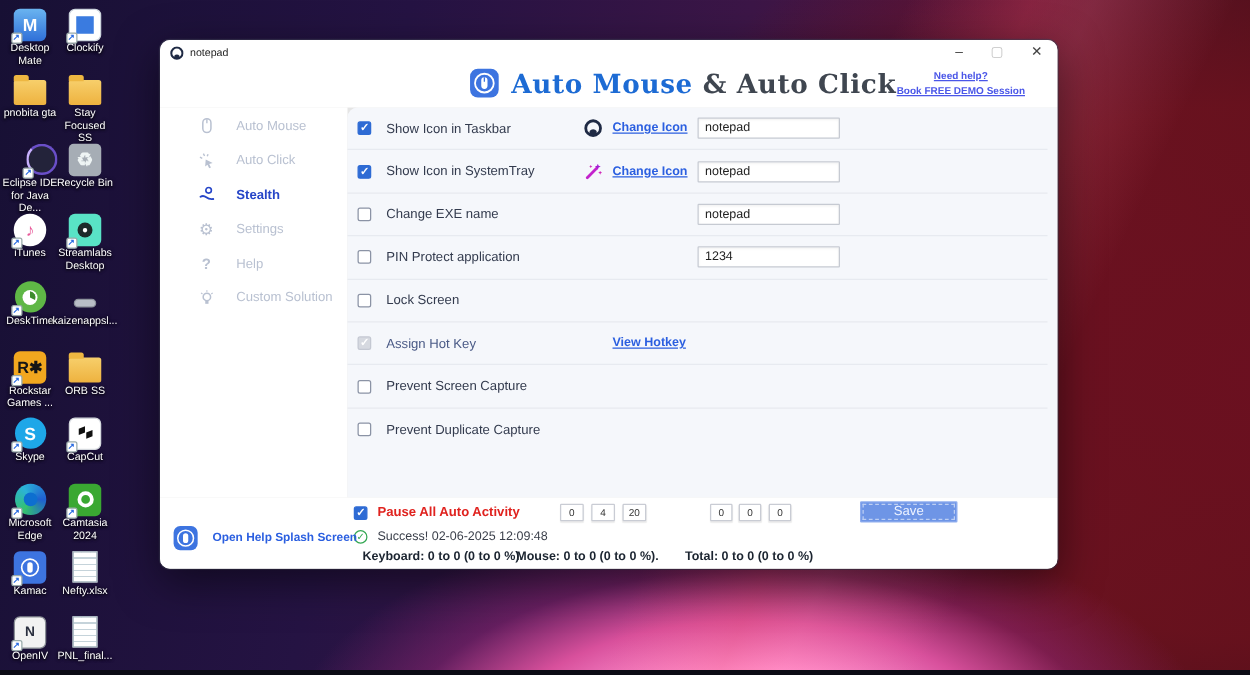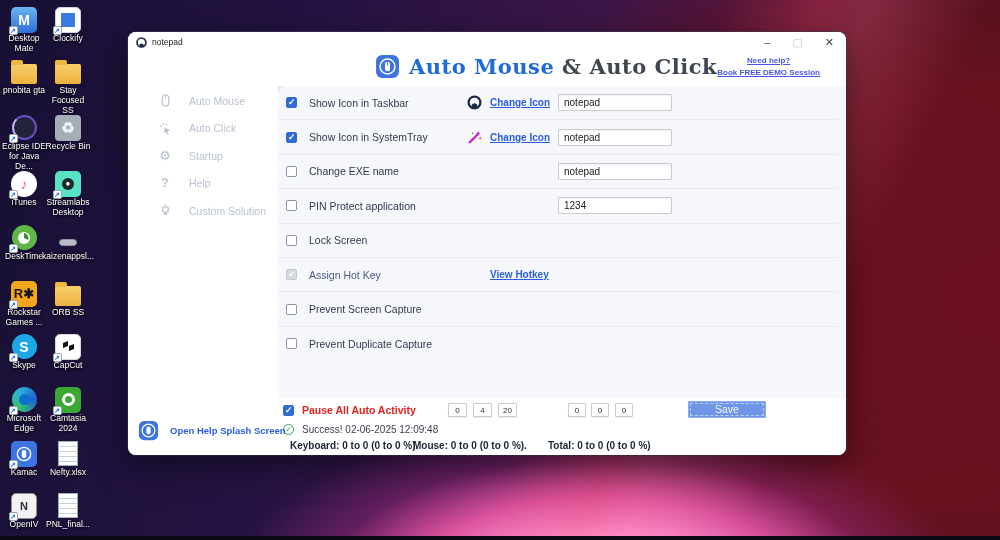--- a/index.html
+++ b/index.html
@@ -113,21 +113,21 @@
         <div class="folder"></div>
       </div>
       <div class="dlabel">pnobita gta</div>
     </div>
     <div class="dicon" style="left: 45px; top: 58px;">
       <div class="dart">
         <div class="folder"></div>
       </div>
       <div class="dlabel">Stay Focused SS</div>
     </div>
-    <div class="dicon" style="left: 1px; top: 114px;">
+    <div class="dicon" style="left: 1px; top: 114px; align-items: flex-end;">
       <div class="dart">
         <div class="circ" style="width:25px;height:25px;background:#23233a;border:2px solid #6a4fc8;border-left-color:#c8b0ff"></div>
         <span class="shortcut-arrow">↗</span>
       </div>
       <div class="dlabel">Eclipse IDE for Java De...</div>
     </div>
     <div class="dicon" style="left: 45px; top: 114px;">
       <div class="dart">
         <div class="sq" style="background:#a6adb5;border-radius:4px;color:#eef4f4;font-size:15px">♻</div>
       </div>
@@ -295,25 +295,34 @@
           <span class="side-ico">
             <svg width="13" height="13" viewBox="0 0 14 14">
               <path d="M6 6 L12 9 L9 10 L10.5 13 L9 13.5 L7.5 10.5 L5.5 12 Z" fill="currentColor"></path>
               <line x1="4" y1="1" x2="5" y2="3" stroke="currentColor" stroke-width="1.2"></line>
               <line x1="1" y1="4" x2="3" y2="5" stroke="currentColor" stroke-width="1.2"></line>
               <line x1="8" y1="1.5" x2="7.3" y2="3.3" stroke="currentColor" stroke-width="1.2"></line>
             </svg>
           </span>
           <span class="side-label">Auto Click</span>
         </div>
+        <div class="side-item active">
+          <span class="side-ico">
+            <svg width="13" height="13" viewBox="0 0 14 14">
+              <circle cx="8.5" cy="3.5" r="2.4" fill="none" stroke="currentColor" stroke-width="1.4"></circle>
+              <path d="M1.5 9 Q4 7.5 6.5 9.5 T12.5 11" fill="none" stroke="currentColor" stroke-width="1.6" stroke-linecap="round"></path>
+            </svg>
+          </span>
+          <span class="side-label">Stealth</span>
+        </div>
         <div class="side-item">
           <span class="side-ico">
             <span style="font-size:13px">⚙</span>
           </span>
-          <span class="side-label">Startup</span>
+          <span class="side-label">Settings</span>
         </div>
         <div class="side-item">
           <span class="side-ico">
             <span style="font-size:12px;font-weight:bold">?</span>
           </span>
           <span class="side-label">Help</span>
         </div>
         <div class="side-item">
           <span class="side-ico">
             <svg width="13" height="13" viewBox="0 0 14 14">

